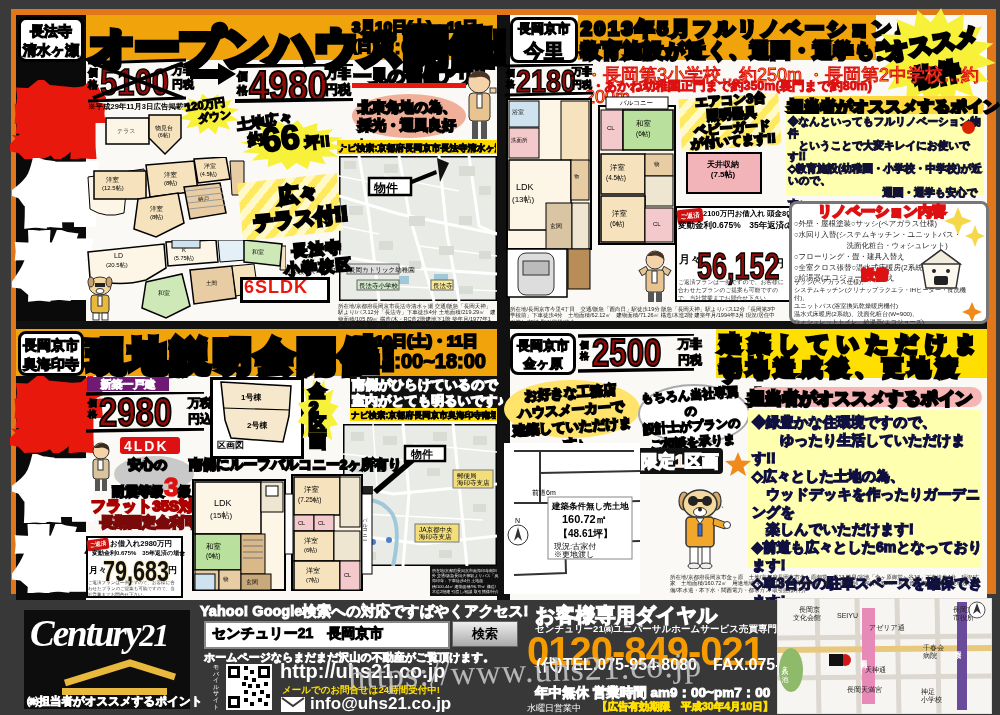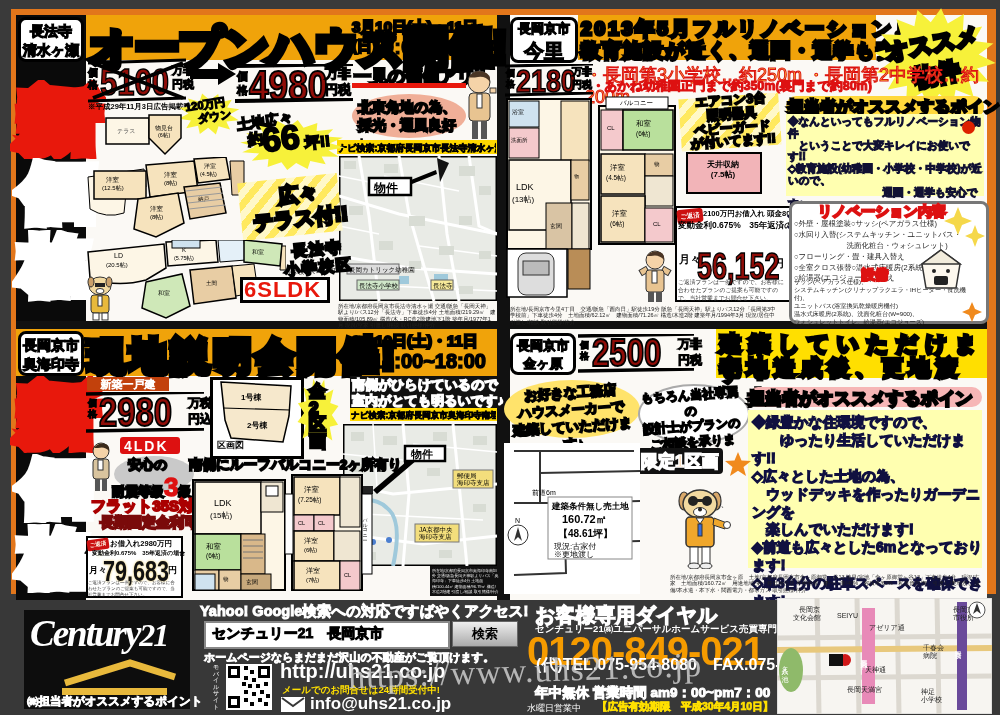--- a/index.html
+++ b/index.html
@@ -203,21 +203,21 @@
     <text x="166" y="14" font-size="6">和室</text>
 <polygon points="196,6 200,6 200,30 194,30" fill="#f6e3bd" stroke="#000"></polygon>
 <polygon points="60,42 96,34 104,66 80,78 56,68" fill="#cfe8b8" stroke="#000" stroke-width="1.5"></polygon>
     <text x="72" y="55" font-size="6">和室</text>
 <polygon points="104,30 146,26 150,58 108,64" fill="#e8cda4" stroke="#000" stroke-width="1.5"></polygon>
     <text x="120" y="45" font-size="5.5">土間</text>
 <polygon points="146,26 168,24 172,52 150,56" fill="#f6e3bd" stroke="#000"></polygon>
 </svg>
 
 <div class="ab" style="left:240px;top:277px;width:84px;height:20px;background:#fff;border:3px solid #000;text-align:center"></div>
-<div class="ab" style="left:244px;top:277px;font-size:22px;font-weight:bold;color:#e8180c;letter-spacing:1px">6SLDK</div>
+<div class="ab" style="left:244px;top:277px;font-size:18px;font-weight:bold;color:#e8180c;letter-spacing:1px">6SLDK</div>
 
 <svg class="ab" style="left:86px;top:274px" width="32" height="47" viewBox="0 0 32 47">
     <ellipse cx="14" cy="12" rx="11" ry="9" fill="#f2d9a0" stroke="#333"></ellipse>
     <ellipse cx="5" cy="8" rx="3" ry="5" fill="#caa06a" stroke="#333"></ellipse>
     <ellipse cx="23" cy="8" rx="3" ry="5" fill="#caa06a" stroke="#333"></ellipse>
     <rect x="9" y="9" width="10" height="4" fill="#222"></rect>
     <ellipse cx="14" cy="17" rx="4" ry="2.5" fill="#fff" stroke="#333"></ellipse>
     <rect x="5" y="21" width="18" height="18" rx="3" fill="#e8b93c" stroke="#333"></rect>
     <rect x="12" y="22" width="4" height="10" fill="#fff" stroke="#333"></rect>
     <rect x="7" y="39" width="6" height="7" fill="#fff" stroke="#333"></rect>
@@ -363,21 +363,21 @@
 <div class="ab" style="left:372px;top:350px;font-size:20px;font-weight:bold;-webkit-text-stroke:1.5px #000">10:00~18:00</div>
 
 <div class="ab" style="left:16px;top:376px;width:70px;height:224px;background:#0a0a0a"></div>
 
 <div class="ab" style="left:20px;top:374px;font-size:62px;font-weight:bold;color:#e8180c;-webkit-text-stroke:14px #e8180c;transform:scaleX(1.22);transform-origin:0 0">新</div>
 
 <div class="ab" style="left:22px;top:450px;font-size:58px;font-weight:bold;color:#fff;-webkit-text-stroke:12px #fff;transform:scaleX(1.22);transform-origin:0 0">価</div>
 
 <div class="ab" style="left:22px;top:520px;font-size:58px;font-weight:bold;color:#fff;-webkit-text-stroke:12px #fff;transform:scaleX(1.22);transform-origin:0 0">格</div>
 
-<div class="ab" style="left:87px;top:377px;width:82px;height:14px;background:#c2410c;color:#fff;font-size:11px;font-weight:normal;text-align:center;line-height:14px;-webkit-text-stroke:0.8px #fff">新築一戸建</div>
+<div class="ab" style="left:87px;top:377px;width:82px;height:14px;background:#701a75;color:#fff;font-size:11px;font-weight:bold;text-align:center;line-height:14px;-webkit-text-stroke:0.8px #fff">新築一戸建</div>
 
 <div class="ab" style="left:88px;top:398px;font-size:9px;font-weight:bold;line-height:1.2;-webkit-text-stroke:0.9px #000">価<br>格</div>
 <div class="ab price-num" style="left:99px;top:390px;font-size:40px;-webkit-text-stroke:2px #000;transform:scaleX(.82);transform-origin:0 0">2980</div>
 <svg class="ab" style="left:86px;top:392px" width="118" height="4">
     <line x1="0" y1="2" x2="118" y2="0" stroke="#000" stroke-width="3.5"></line>
   </svg>
 <svg class="ab" style="left:86px;top:428px" width="118" height="5">
     <line x1="0" y1="3" x2="118" y2="1" stroke="#000" stroke-width="3.5"></line>
   </svg>
 

